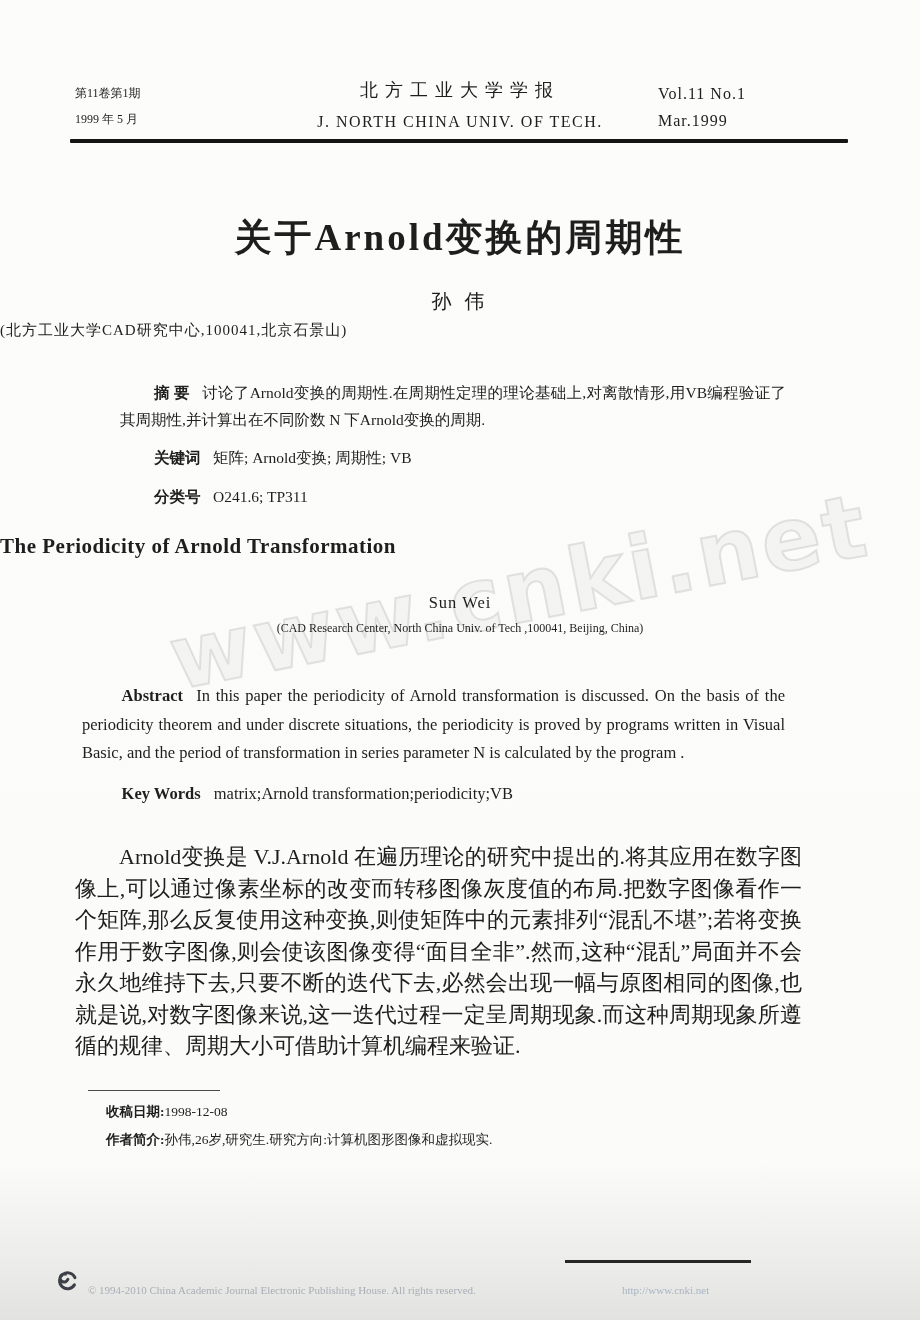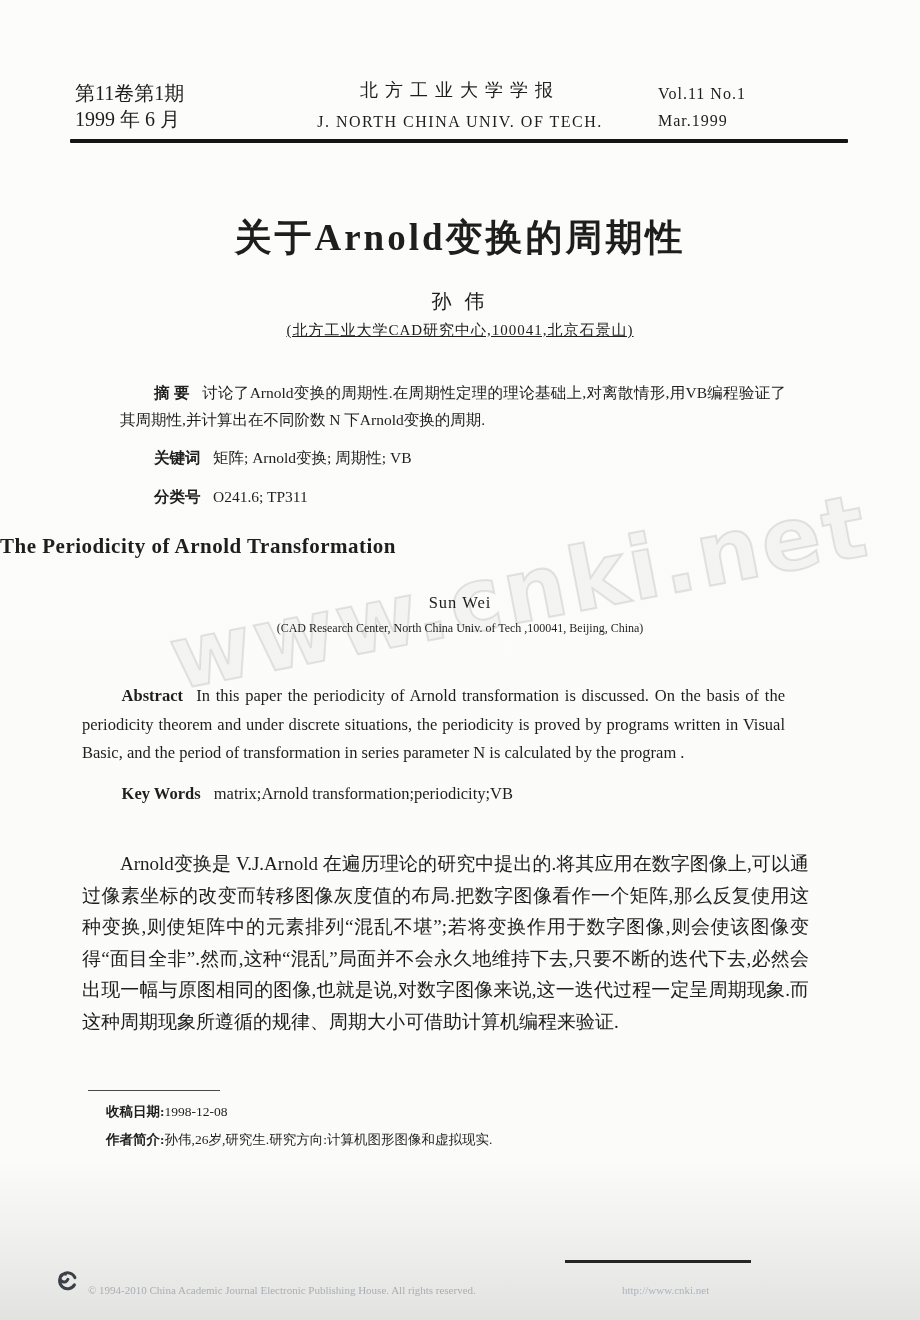--- a/index.html
+++ b/index.html
@@ -5,51 +5,51 @@
   html,body{margin:0;padding:0;}
   .page{
     position:relative;
     width:920px;height:1320px;
     background:linear-gradient(180deg,#fcfcfa 0%,#fbfbf9 88%,#ebebe9 96%,#e2e2e0 100%);
     font-family:"Liberation Serif","DejaVu Serif",serif;
     color:#1e1e1e;
     overflow:hidden;
   }
   
-  .hdr-left{position:absolute;left:75px;top:80px;font-size:20px;line-height:26px;font-family:Liberation Serif, serif;}
+  .hdr-left{position:absolute;left:75px;top:80px;font-size:12px;line-height:26px;font-family:Liberation Serif, serif;}
   .hdr-center{position:absolute;left:0;right:0;top:78px;text-align:center;}
   .hdr-center .cn{font-size:18px;letter-spacing:7px;}
   .hdr-center .en{font-size:16px;letter-spacing:1.5px;margin-top:11px;}
   .hdr-right{position:absolute;left:658px;top:80px;font-size:16px;line-height:27px;letter-spacing:1px;}
   .hdr-rule{position:absolute;left:70px;right:72px;top:139px;height:4px;background:#151515;border-radius:1px;}
 
   
   .title-cn{position:absolute;left:0;right:0;top:205px;text-align:center;font-size:37px;font-weight:bold;letter-spacing:3px;}
   .author-cn{position:absolute;left:0;right:0;top:288px;text-align:center;font-size:20px;letter-spacing:4px;}
-  .affil-cn{position:absolute;left:0;right:0;top:321px;text-align:center;font-size:15px;letter-spacing:1px;text-decoration:underline;}
+  .affil-cn{position:absolute;left:0;right:0;top:321px;text-align:left;font-size:15px;letter-spacing:1px;}
 
   
   .abs-cn{position:absolute;left:108px;width:690px;top:368px;font-size:15.5px;line-height:26.5px;text-align:justify;}
   .abs-cn p{margin:12px;}
   .abs-cn .first{text-indent:2.2em;}
   .lbl{font-weight:bold;margin-right:0.8em;}
   .kw-line{margin-top:1px;text-indent:2.2em;}
 
   
   .title-en{position:absolute;left:0;right:0;top:534px;text-align:left;font-size:21px;font-weight:bold;letter-spacing:0.5px;}
   .author-en{position:absolute;left:0;right:0;top:593px;text-align:center;font-size:16.5px;letter-spacing:1px;}
   .affil-en{position:absolute;left:0;right:0;top:621px;text-align:center;font-size:12px;}
 
   .abs-en{position:absolute;left:70px;width:727px;top:670px;font-size:16.5px;line-height:28.5px;text-align:justify;}
   .abs-en p{margin:12px;}
   .abs-en .first{text-indent:2.4em;}
   .abs-en .kw{text-indent:2.4em;margin-top:0;}
 
   
-  .body-cn{position:absolute;left:70px;width:727px;top:836px;font-size:19px;line-height:31.5px;text-align:justify;text-indent:2em;margin:12px;}
+  .body-cn{position:absolute;left:70px;width:727px;top:836px;font-size:22px;line-height:31.5px;text-align:justify;text-indent:2em;margin:5px;}
 
   
   .foot-rule{position:absolute;left:88px;top:1090px;width:132px;height:1px;background:#4a4a4a;}
   .footnotes{position:absolute;left:106px;top:1098px;font-size:13.5px;line-height:28px;}
   .footnotes b{font-weight:bold;}
 
   
   .artifact-line{position:absolute;left:565px;top:1260px;width:186px;height:3px;background:#262626;}
   .scan-logo{position:absolute;left:54px;top:1266px;width:26px;height:26px;}
   .scan-logo svg{transform:rotate(20deg);}
@@ -72,21 +72,21 @@
 </style>
 </head>
 <body>
 
 <div class="page">
 
   <div class="watermark">www.cnki.net</div>
 
   <div class="hdr-left">
     <div>第11卷第1期</div>
-    <div>1999 年 6 月</div>
+    <div>1999 年 5 月</div>
   </div>
   <div class="hdr-center">
     <div class="cn">北方工业大学学报</div>
     <div class="en">J. NORTH CHINA UNIV. OF TECH.</div>
   </div>
   <div class="hdr-right">
     <div>Vol.11 No.1</div>
     <div>Mar.1999</div>
   </div>
   <div class="hdr-rule"></div>

